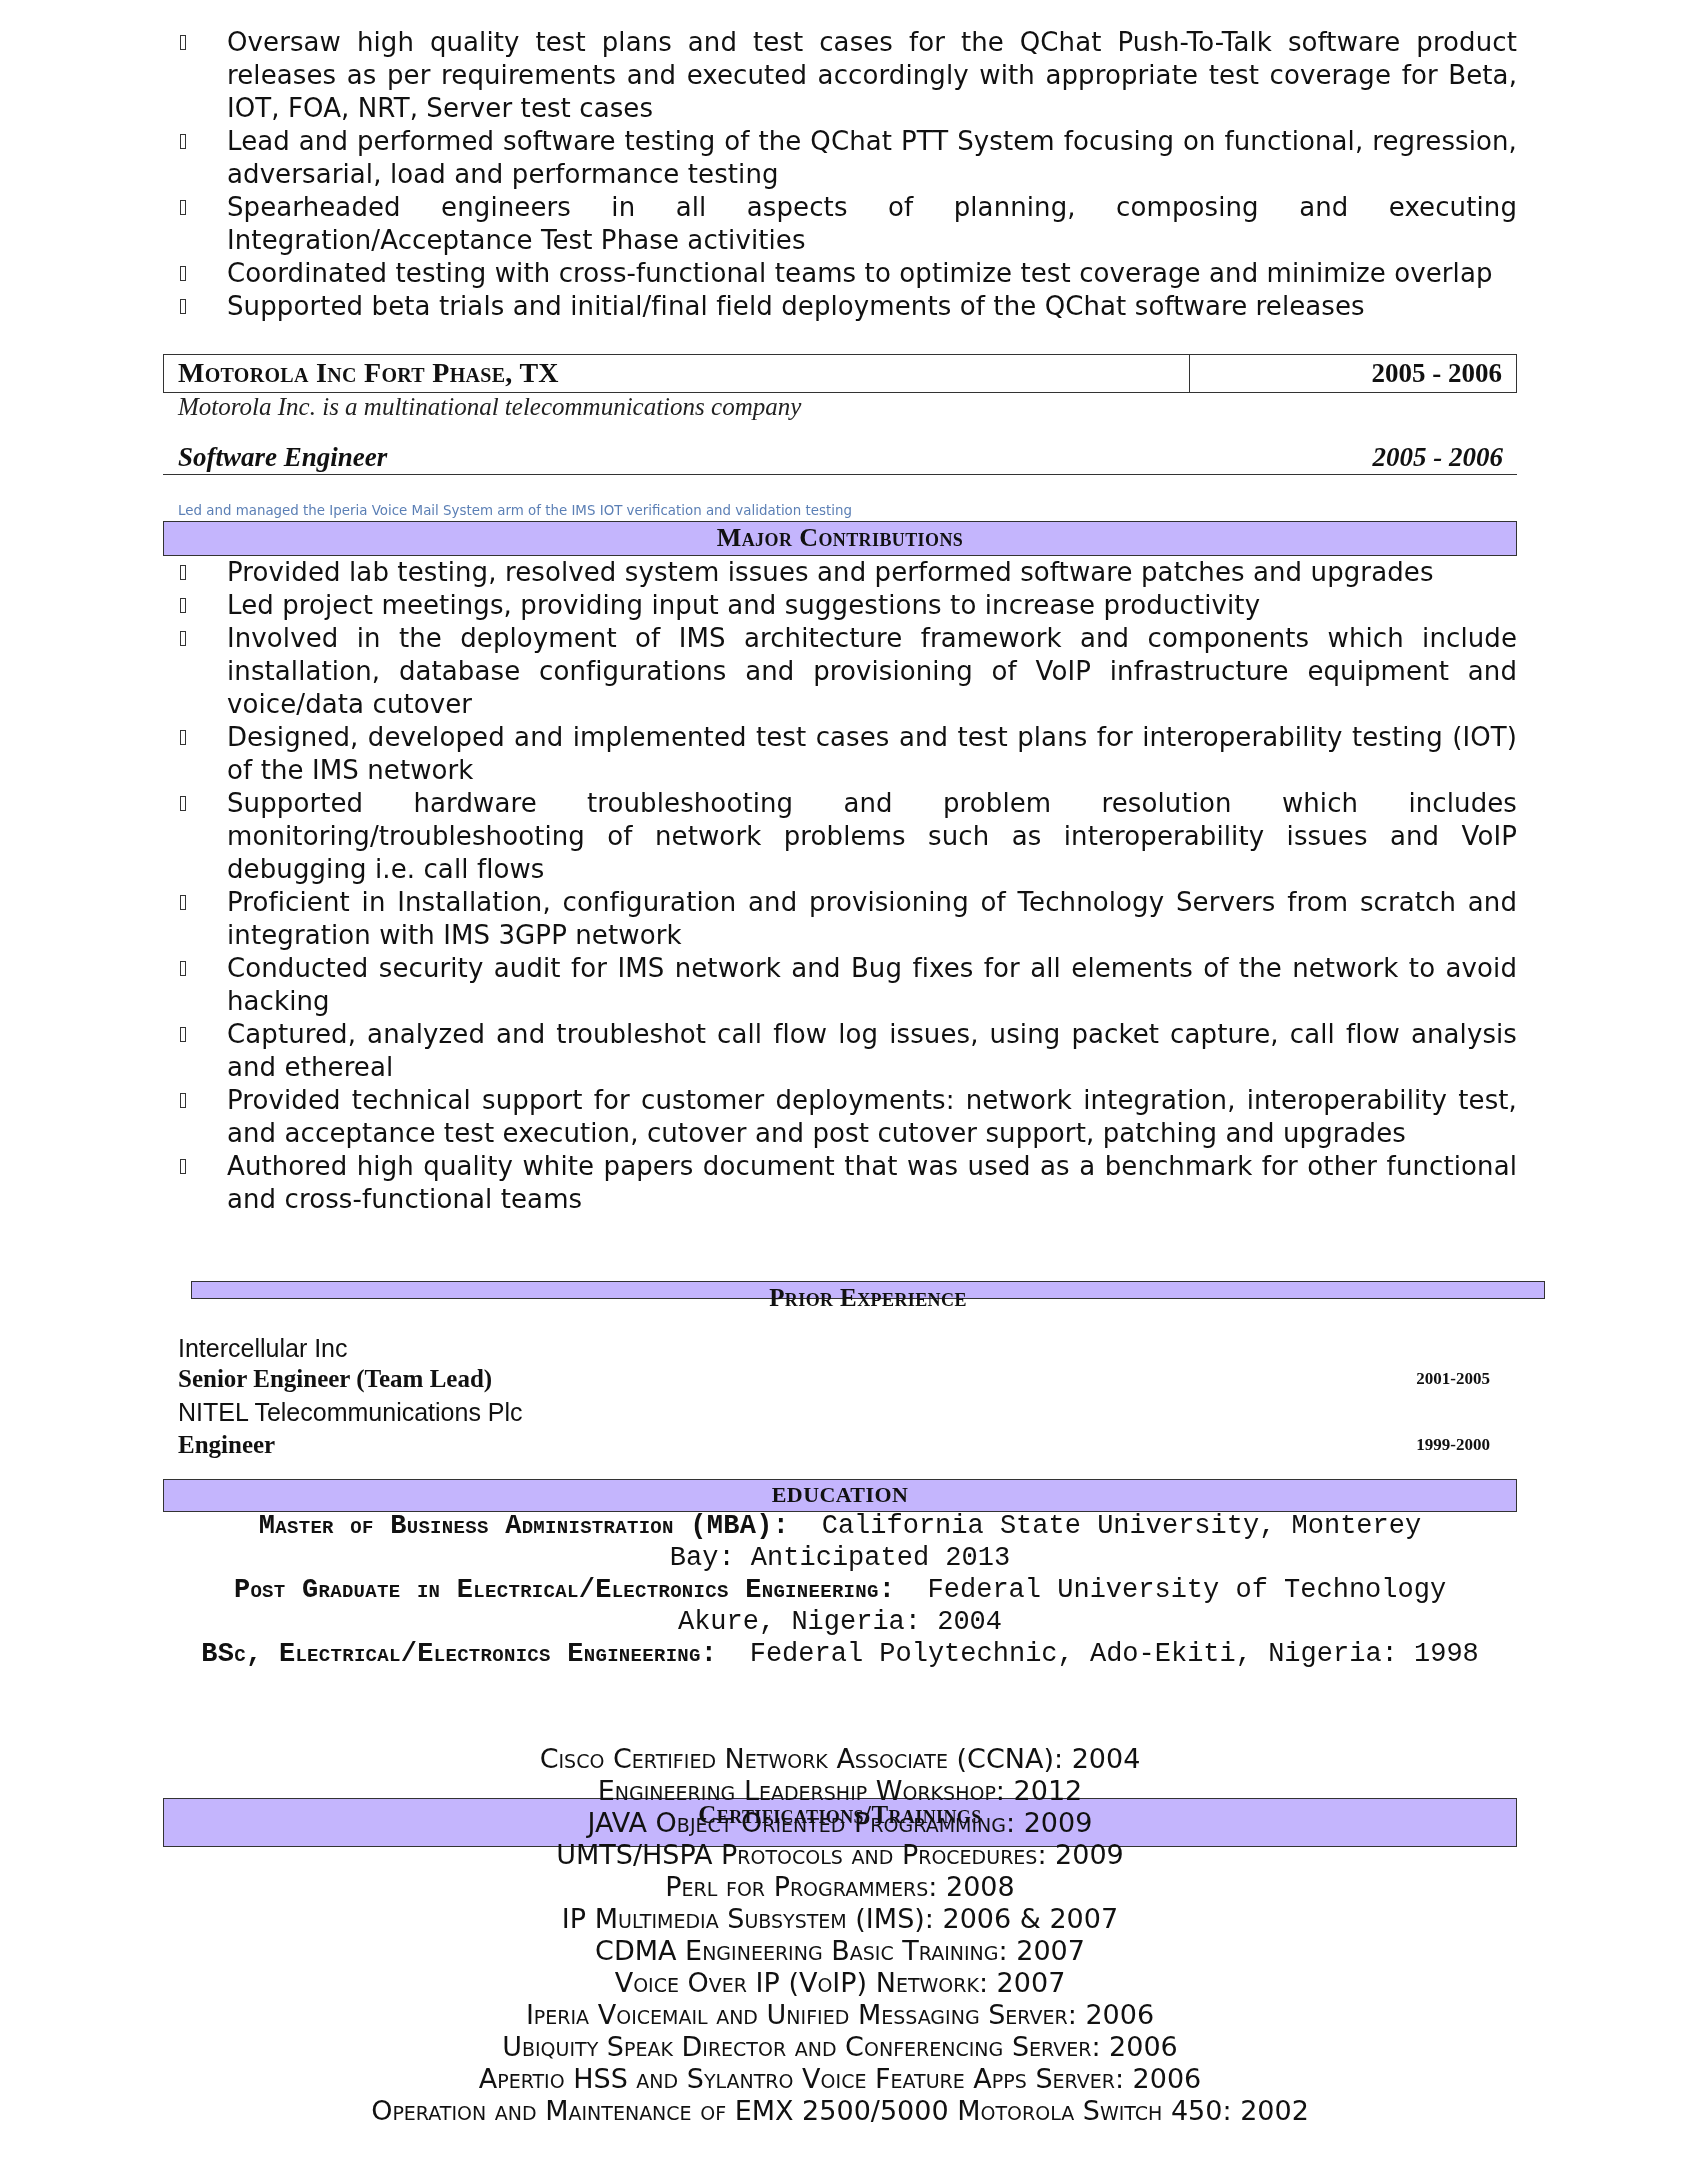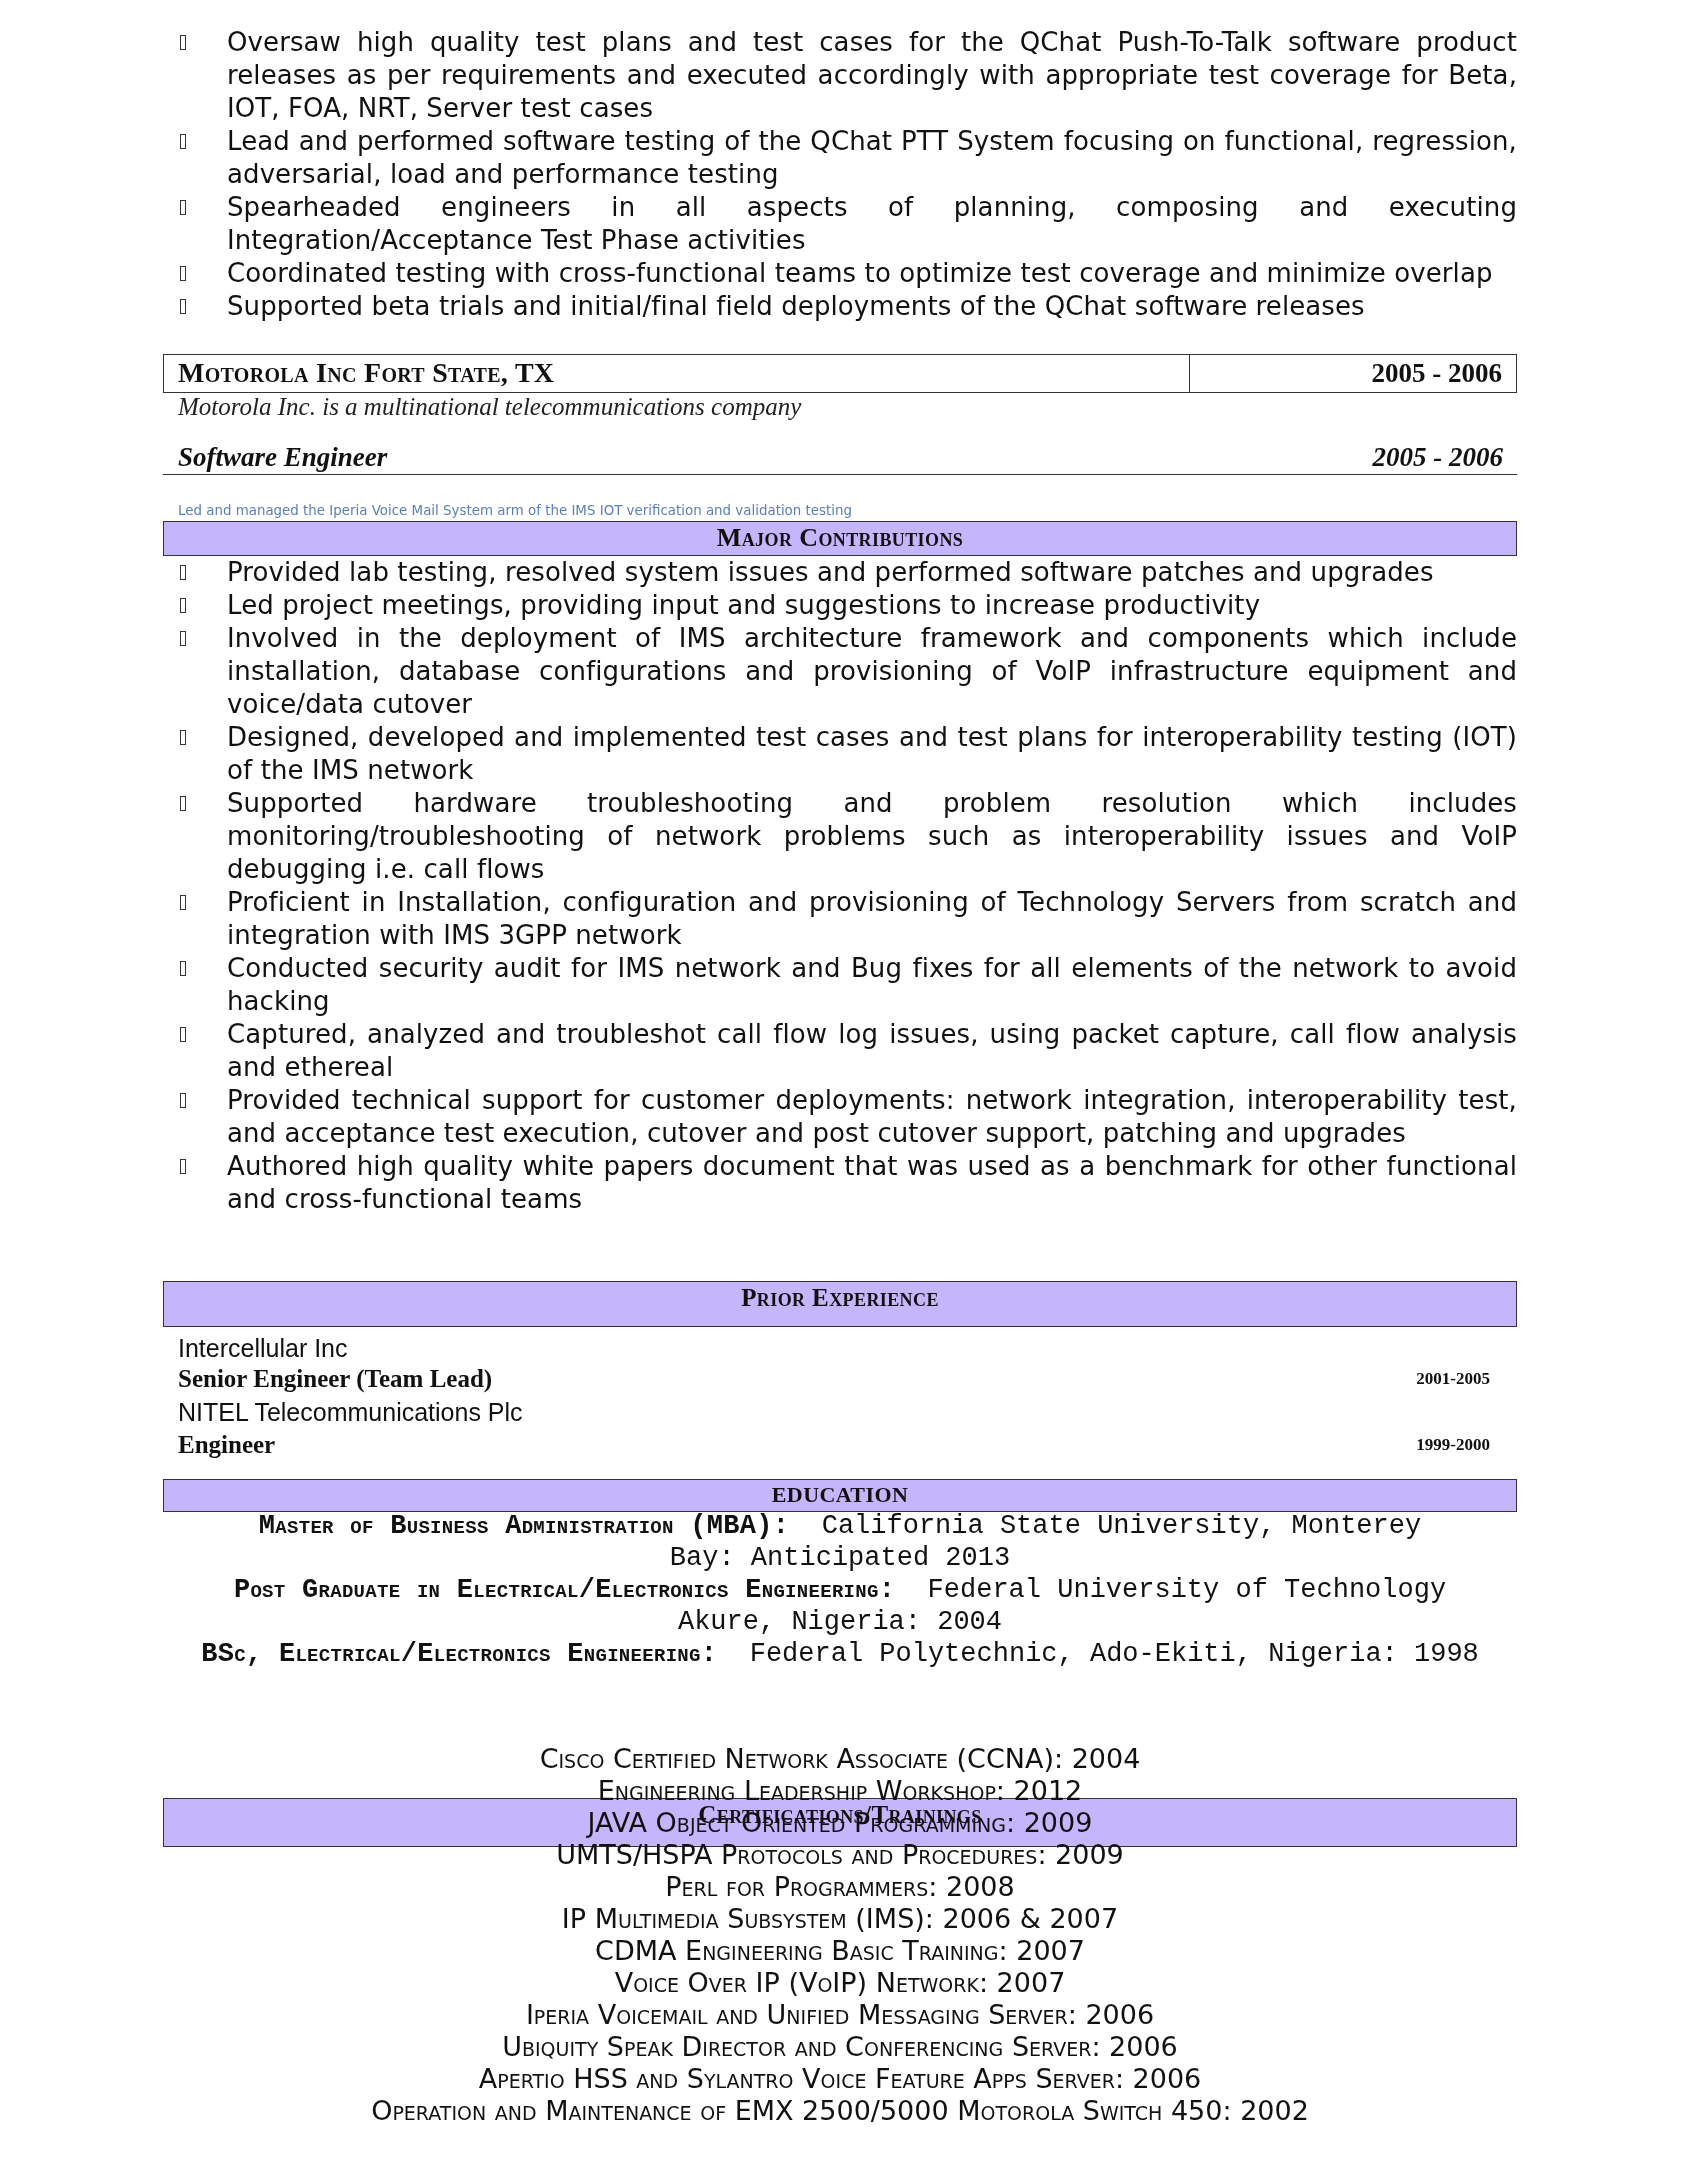--- a/index.html
+++ b/index.html
@@ -39,21 +39,21 @@
 
 <ul class="bullets" style="top:26px;">
   <li><span class="bullet-box"></span><span>Oversaw high quality test plans and test cases for the QChat Push-To-Talk software product releases as per requirements and executed accordingly with appropriate test coverage for Beta, IOT, FOA, NRT, Server test cases</span></li>
   <li><span class="bullet-box"></span><span>Lead and performed software testing of the QChat PTT System focusing on functional, regression, adversarial, load and performance testing</span></li>
   <li><span class="bullet-box"></span><span>Spearheaded engineers in all aspects of planning, composing and executing Integration/Acceptance Test Phase activities</span></li>
   <li><span class="bullet-box"></span><span>Coordinated testing with cross-functional teams to optimize test coverage and minimize overlap</span></li>
   <li><span class="bullet-box"></span><span>Supported beta trials and initial/final field deployments of the QChat software releases</span></li>
 </ul>
 
 <div class="company-box">
-  <div class="company-name">Motorola Inc Fort State, TX</div>
+  <div class="company-name">Motorola Inc Fort Phase, TX</div>
   <div class="company-dates">2005 - 2006</div>
 </div>
 <div class="company-desc">Motorola Inc. is a multinational telecommunications company</div>
 
 <div class="role-row">
   <span class="role-title">Software Engineer</span>
   <span class="role-dates">2005 - 2006</span>
 </div>
 
 <div class="note-blue">Led and managed the Iperia Voice Mail System arm of the IMS IOT verification and validation testing</div>
@@ -66,21 +66,21 @@
   <li><span class="bullet-box"></span><span>Involved in the deployment of IMS architecture framework and components which include installation, database configurations and  provisioning of VoIP infrastructure equipment and voice/data cutover</span></li>
   <li><span class="bullet-box"></span><span>Designed, developed and implemented test cases and test plans for interoperability testing (IOT) of the IMS network</span></li>
   <li><span class="bullet-box"></span><span>Supported hardware troubleshooting and problem resolution which includes monitoring/troubleshooting of network problems such as interoperability issues and VoIP debugging i.e. call flows</span></li>
   <li><span class="bullet-box"></span><span>Proficient in Installation, configuration and provisioning of Technology Servers from scratch and integration with IMS 3GPP network</span></li>
   <li><span class="bullet-box"></span><span>Conducted security audit for IMS network and Bug fixes for all elements of the network to avoid hacking</span></li>
   <li><span class="bullet-box"></span><span>Captured, analyzed and troubleshot call flow log issues, using packet capture, call flow analysis and ethereal</span></li>
   <li><span class="bullet-box"></span><span>Provided technical support for customer deployments: network integration, interoperability test, and acceptance test execution, cutover and post cutover support, patching and upgrades</span></li>
   <li><span class="bullet-box"></span><span>Authored high quality white papers document that was used as a benchmark for other functional and cross-functional teams</span></li>
 </ul>
 
-<div class="section-bar" style="top:1281px; height:46px; font-size:25px; line-height:31px;">Prior Experience</div>
+<div class="section-bar" style="top:1281px; height:18px; font-size:25px; line-height:31px;margin-left:28px;">Prior Experience</div>
 
 <div class="prior-line" style="top:1333px;">
   <span class="prior-company">Intercellular Inc</span>
 </div>
 <div class="prior-line" style="top:1364px;">
   <span class="prior-role">Senior Engineer (Team Lead)</span>
   <span class="prior-dates">2001-2005</span>
 </div>
 <div class="prior-line" style="top:1397px;">
   <span class="prior-company">NITEL Telecommunications Plc</span>

